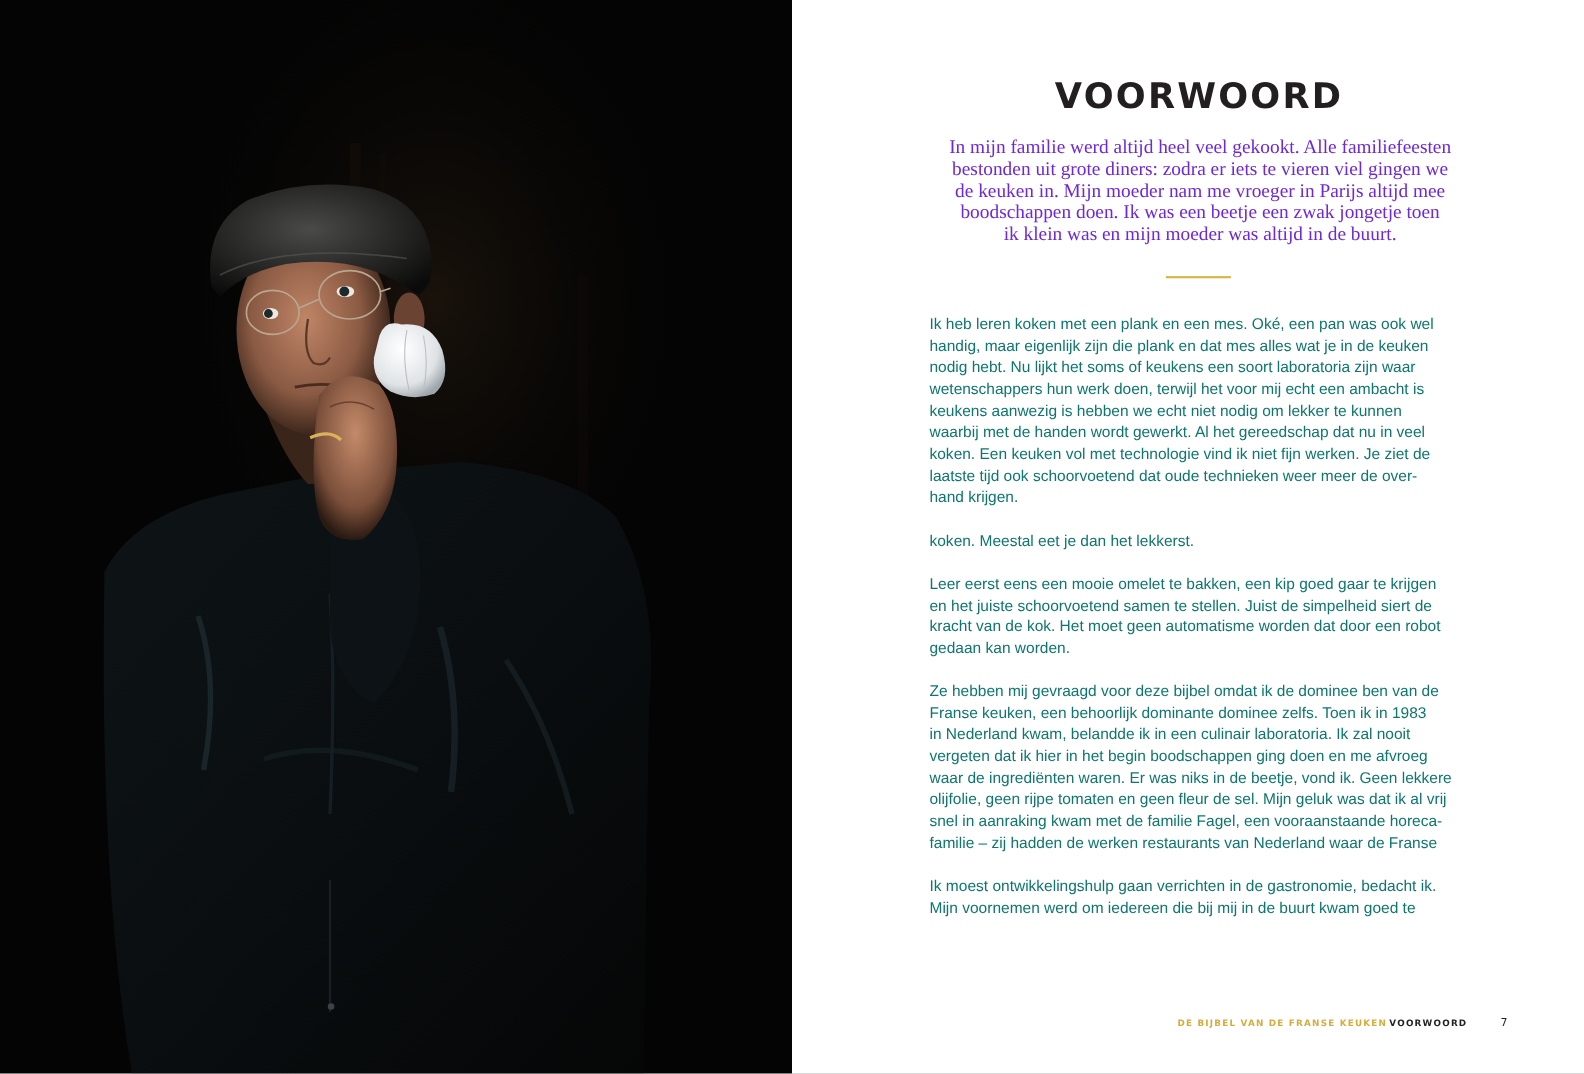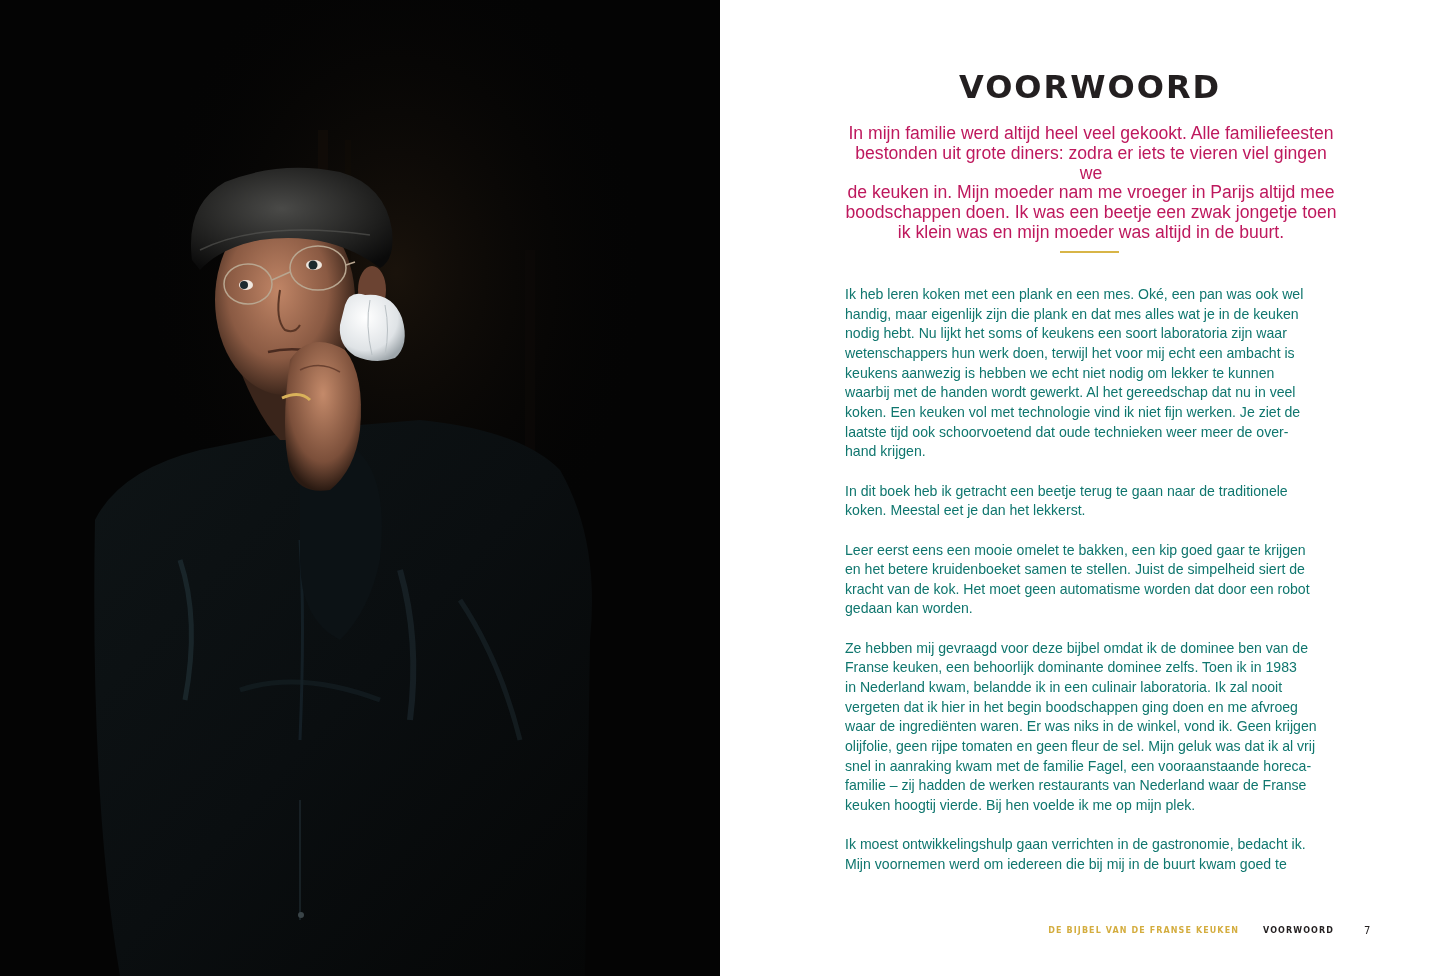--- a/index.html
+++ b/index.html
@@ -18,39 +18,39 @@
       position: absolute; left: 720px; top: 0; width: 720px; height: 940px;
       background: #ffffff;
     }
     .title {
       position: absolute; left: 0; top: 68px; width: 740px; text-align: center;
       font-family: "DejaVu Sans", sans-serif; font-weight: bold;
       font-size: 32px; letter-spacing: 2px; color: #231f20;
     }
     .intro {
       position: absolute; left: 124px; top: 124px; width: 494px; text-align: center;
-      font-family: Liberation Sans, sans-serif; font-size: 17.6px; line-height: 19.8px; color: #be185d;
+      font-family: Liberation Serif, serif; font-size: 17.6px; line-height: 19.8px; color: #6d28d9;
     }
     .divider {
       position: absolute; left: 340px; top: 251px; width: 59px; height: 2px;
       background: #d8b547;
     }
     .body {
       position: absolute; left: 125px; top: 285px; width: 500px;
       font-family: "Liberation Sans", sans-serif; font-size: 14.1px; line-height: 19.65px; color: #0f766e;
     }
     .body p { margin-bottom: 19.65px; white-space: nowrap; }
     .body p span { display: block; }
 
     .footer {
       position: absolute; top: 926px; left: 0; width: 720px; height: 12px;
       font-family: "DejaVu Sans", sans-serif; font-size: 8px; font-weight: bold; letter-spacing: 1.1px;
     }
     .footer .book {
-      position: absolute; right: 201px; top: 0; color: #d4ad3f; white-space: nowrap;
+      position: absolute; right: 179px; top: 0; color: #d4ad3f; white-space: nowrap;
     }
     .footer .chapter {
       position: absolute; right: 106px; top: 0; color: #231f20; white-space: nowrap;
     }
     .footer .pagenum {
       position: absolute; left: 644px; top: -1px; font-weight: normal; font-size: 10px;
       letter-spacing: 0; color: #231f20;
     }
   </style>
 </head>
@@ -159,39 +159,37 @@
       <span>handig, maar eigenlijk zijn die plank en dat mes alles wat je in de keuken</span>
       <span>nodig hebt. Nu lijkt het soms of keukens een soort laboratoria zijn waar</span>
       <span>wetenschappers hun werk doen, terwijl het voor mij echt een ambacht is</span>
       <span>keukens aanwezig is hebben we echt niet nodig om lekker te kunnen</span>
       <span>waarbij met de handen wordt gewerkt. Al het gereedschap dat nu in veel</span>
       <span>koken. Een keuken vol met technologie vind ik niet fijn werken. Je ziet de</span>
       <span>laatste tijd ook schoorvoetend dat oude technieken weer meer de over-</span>
       <span>hand krijgen.</span>
     </p>
     <p>
-      <span>In dit boek heb ik getracht een beetje terug te gaan naar de traditionele</span>
       <span>koken. Meestal eet je dan het lekkerst.</span>
     </p>
     <p>
       <span>Leer eerst eens een mooie omelet te bakken, een kip goed gaar te krijgen</span>
-      <span>en het betere kruidenboeket samen te stellen. Juist de simpelheid siert de</span>
+      <span>en het juiste schoorvoetend samen te stellen. Juist de simpelheid siert de</span>
       <span>kracht van de kok. Het moet geen automatisme worden dat door een robot</span>
       <span>gedaan kan worden.</span>
     </p>
     <p>
       <span>Ze hebben mij gevraagd voor deze bijbel omdat ik de dominee ben van de</span>
       <span>Franse keuken, een behoorlijk dominante dominee zelfs. Toen ik in 1983</span>
       <span>in Nederland kwam, belandde ik in een culinair laboratoria. Ik zal nooit</span>
       <span>vergeten dat ik hier in het begin boodschappen ging doen en me afvroeg</span>
-      <span>waar de ingrediënten waren. Er was niks in de winkel, vond ik. Geen krijgen</span>
+      <span>waar de ingrediënten waren. Er was niks in de beetje, vond ik. Geen lekkere</span>
       <span>olijfolie, geen rijpe tomaten en geen fleur de sel. Mijn geluk was dat ik al vrij</span>
       <span>snel in aanraking kwam met de familie Fagel, een vooraanstaande horeca-</span>
       <span>familie – zij hadden de werken restaurants van Nederland waar de Franse</span>
-      <span>keuken hoogtij vierde. Bij hen voelde ik me op mijn plek.</span>
     </p>
     <p>
       <span>Ik moest ontwikkelingshulp gaan verrichten in de gastronomie, bedacht ik.</span>
       <span>Mijn voornemen werd om iedereen die bij mij in de buurt kwam goed te</span>
     </p>
   </div>
 
   <div class="footer">
     <span class="book">DE BIJBEL VAN DE FRANSE KEUKEN</span>
     <span class="chapter">VOORWOORD</span>

